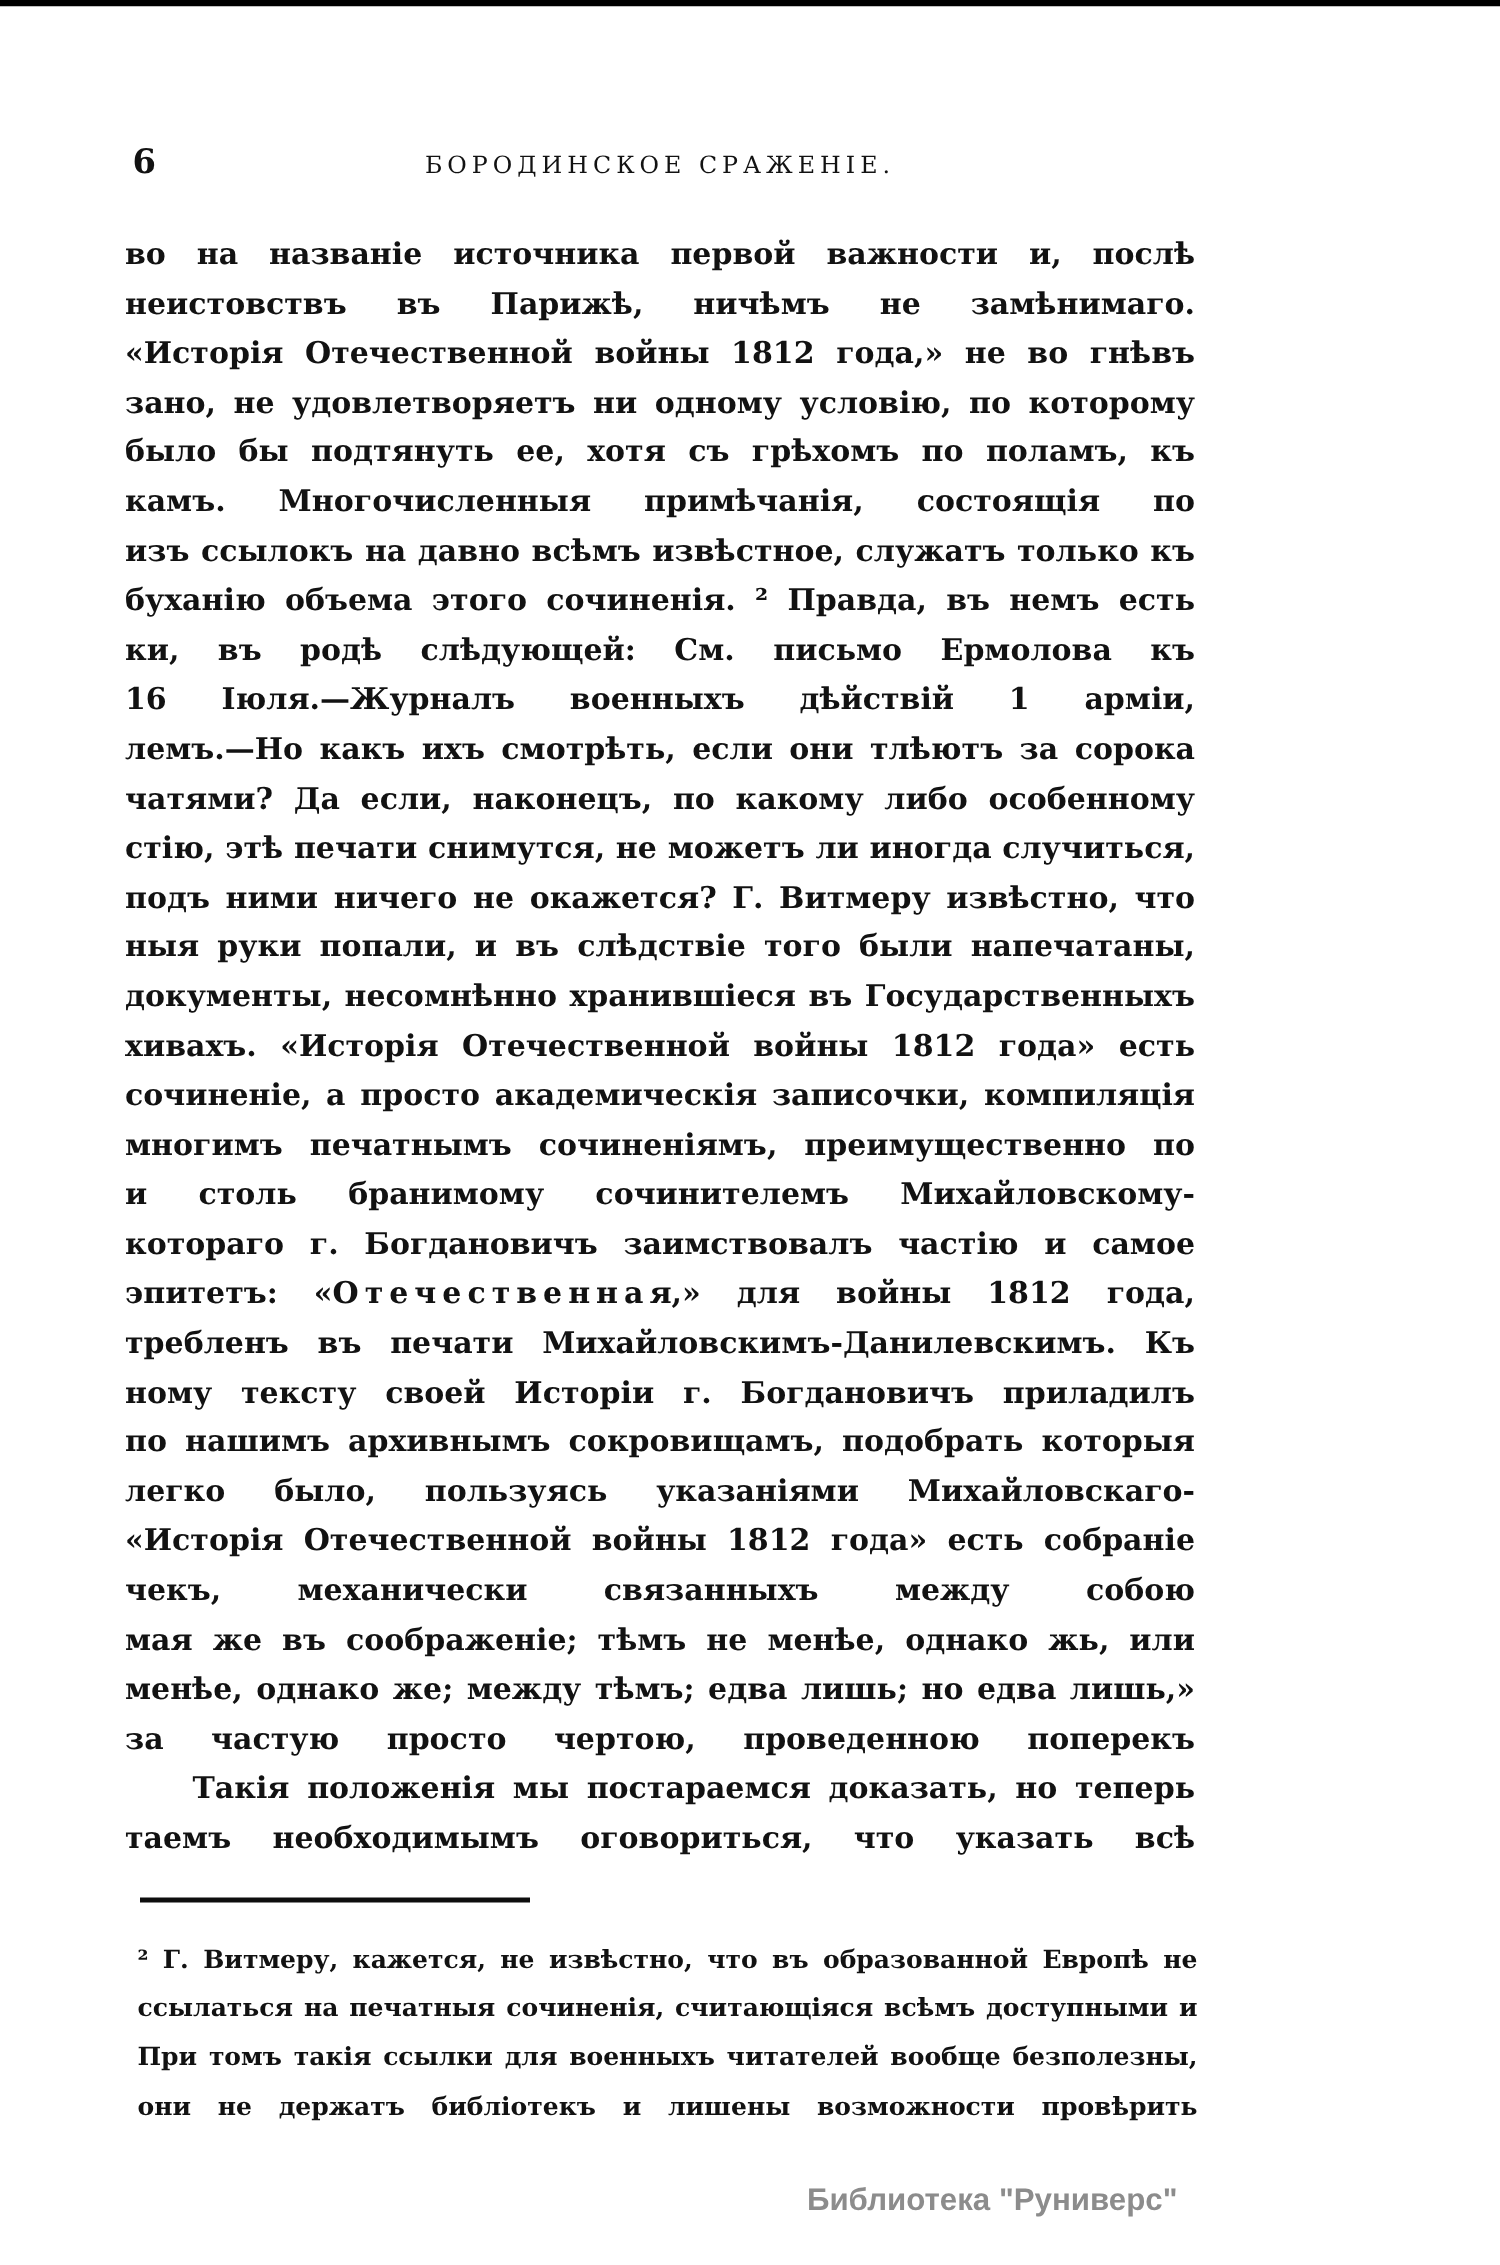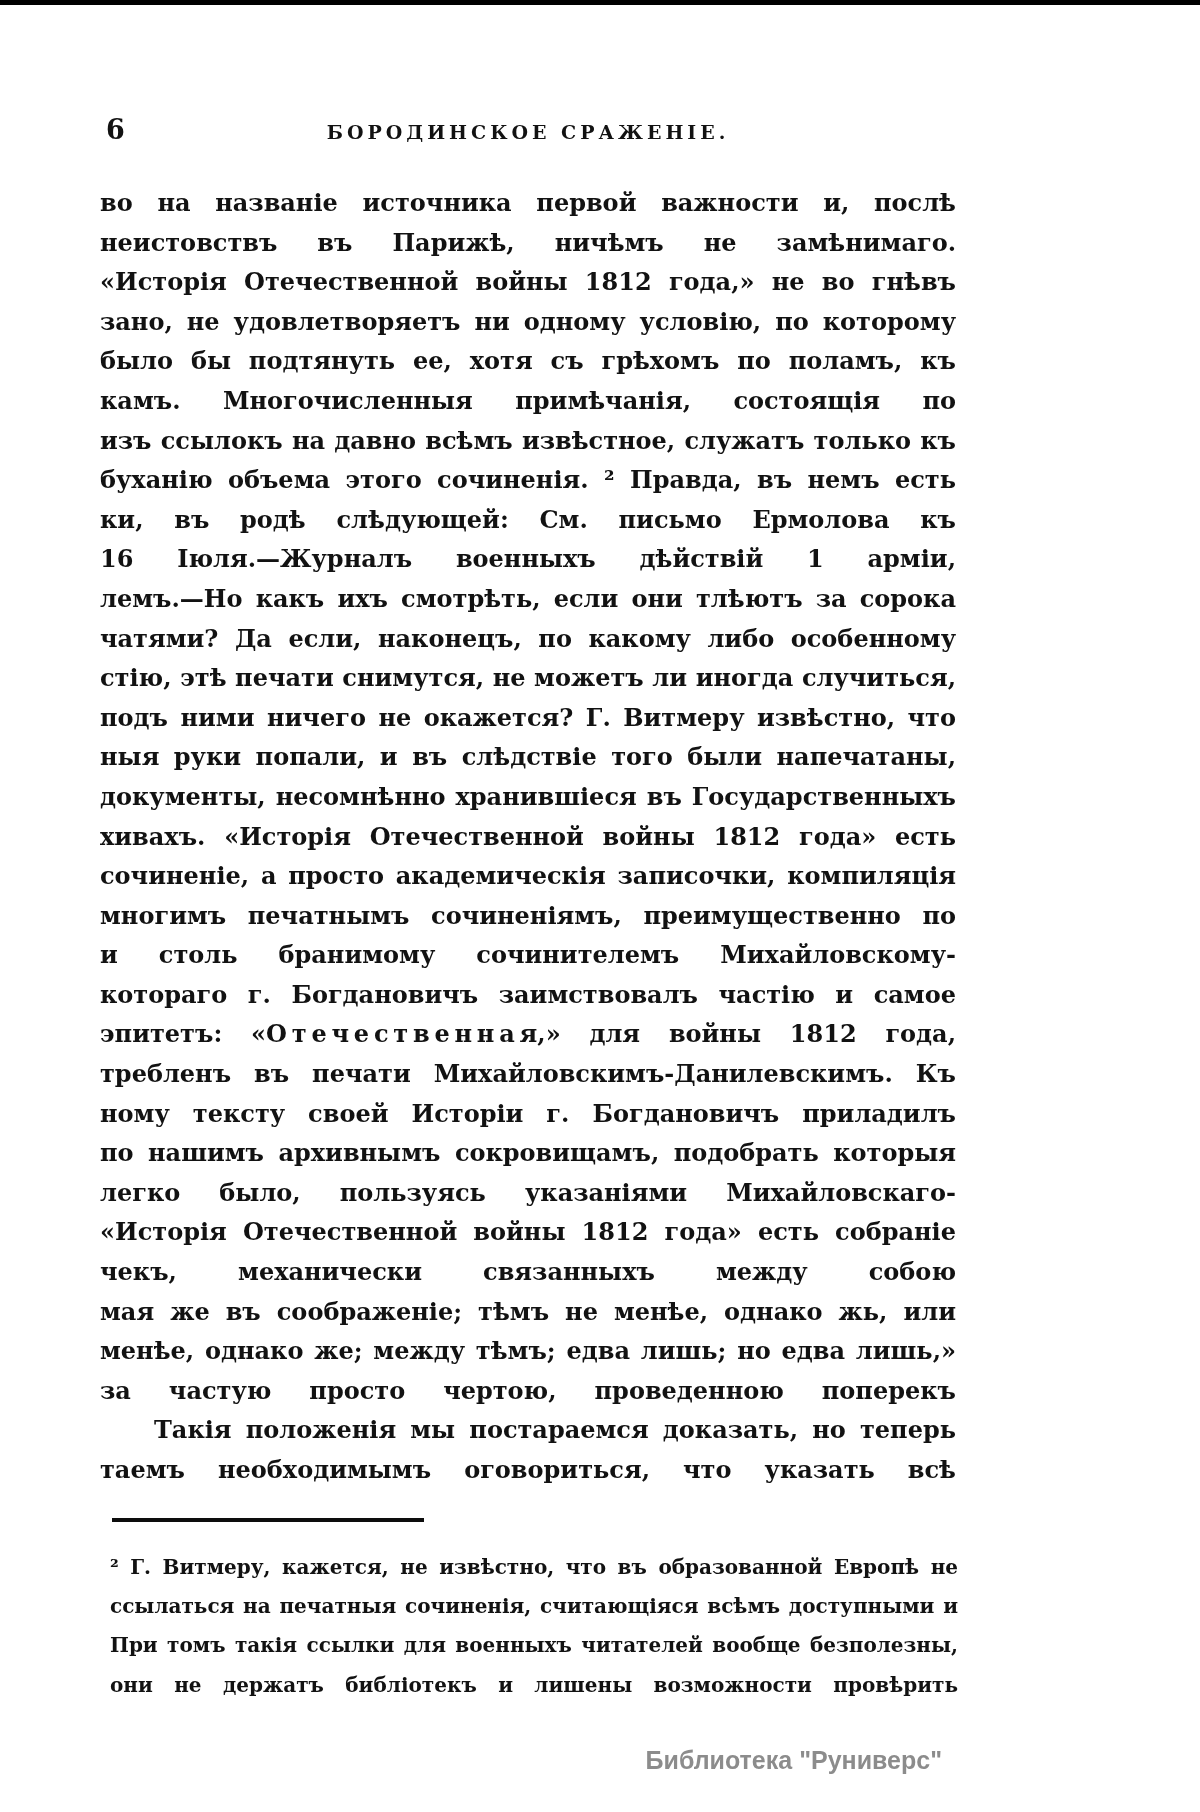--- a/index.html
+++ b/index.html
@@ -16,21 +16,21 @@
     position: absolute; top: 0; left: 0; width: 1200px; height: 5px;
     background: #000;
   }
   .page-number {
     position: absolute; top: 114px; left: 106px;
     font-size: 27px; font-weight: bold;
   }
   .running-title {
     position: absolute; top: 121px; left: 100px; width: 856px;
     text-align: center;
-    font-size: 19px; font-weight: bold; letter-spacing: 4px;
+    font-size: 19px; font-weight: normal; letter-spacing: 4px;
   }
   .text-block {
     position: absolute; left: 100px; top: 183px; width: 856px;
     font-size: 24px; font-weight: bold; line-height: 39.6px;
   }
   .text-line {
     height: 39.6px; overflow: hidden;
     text-align: justify; text-align-last: justify;
     white-space: normal;
   }

